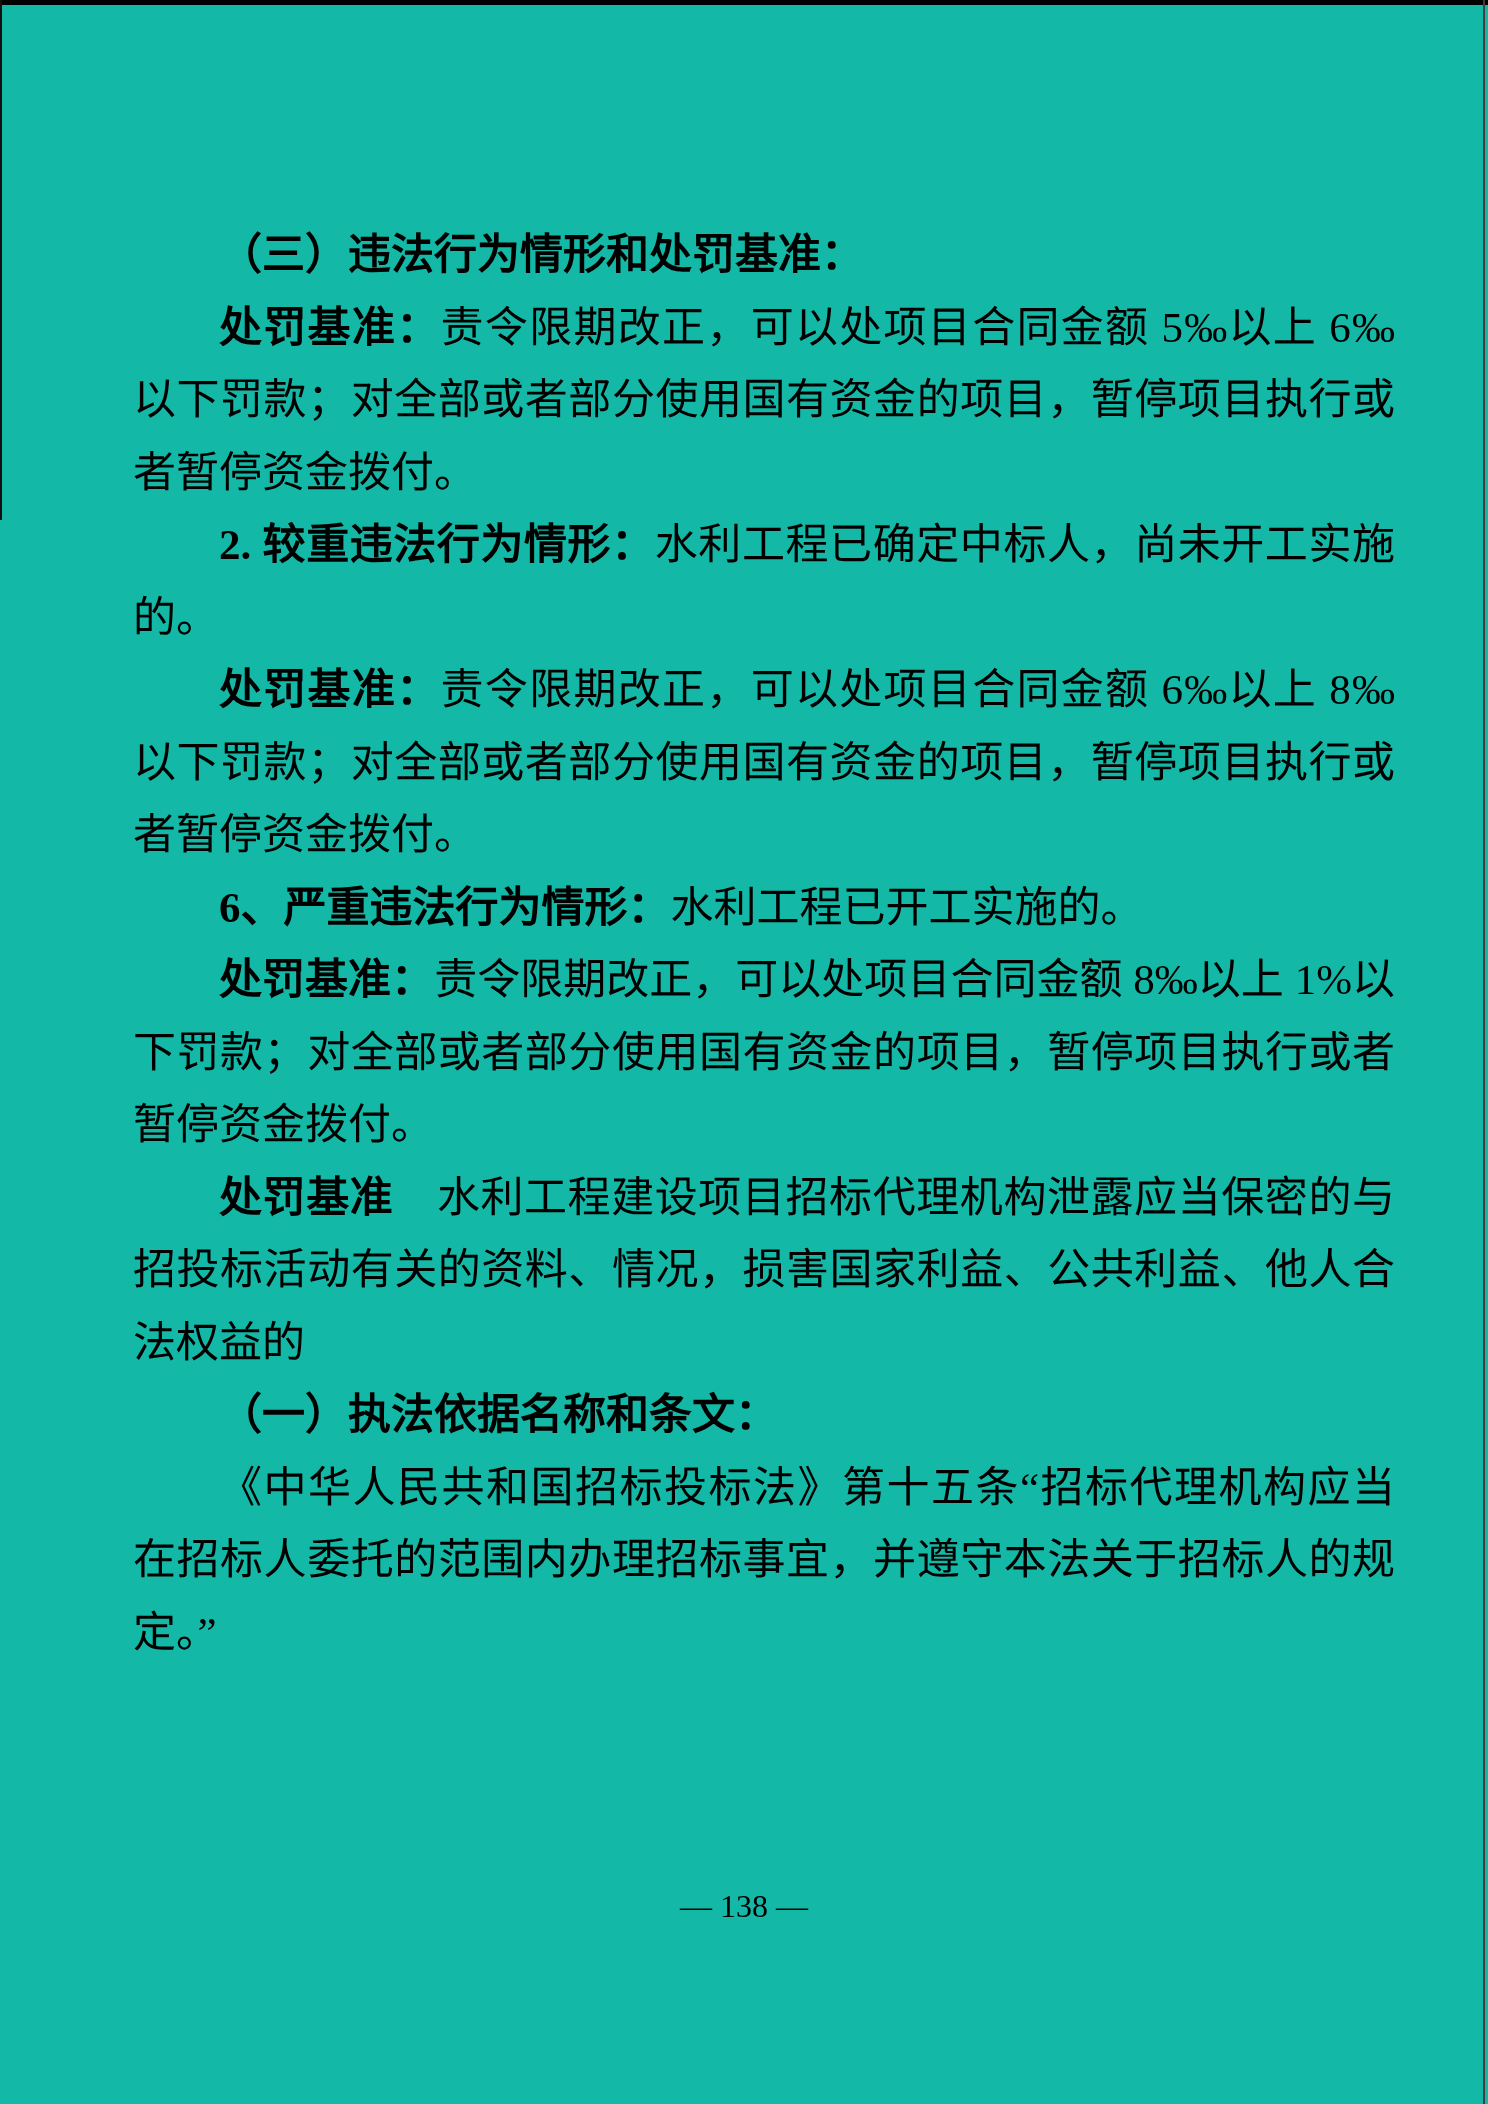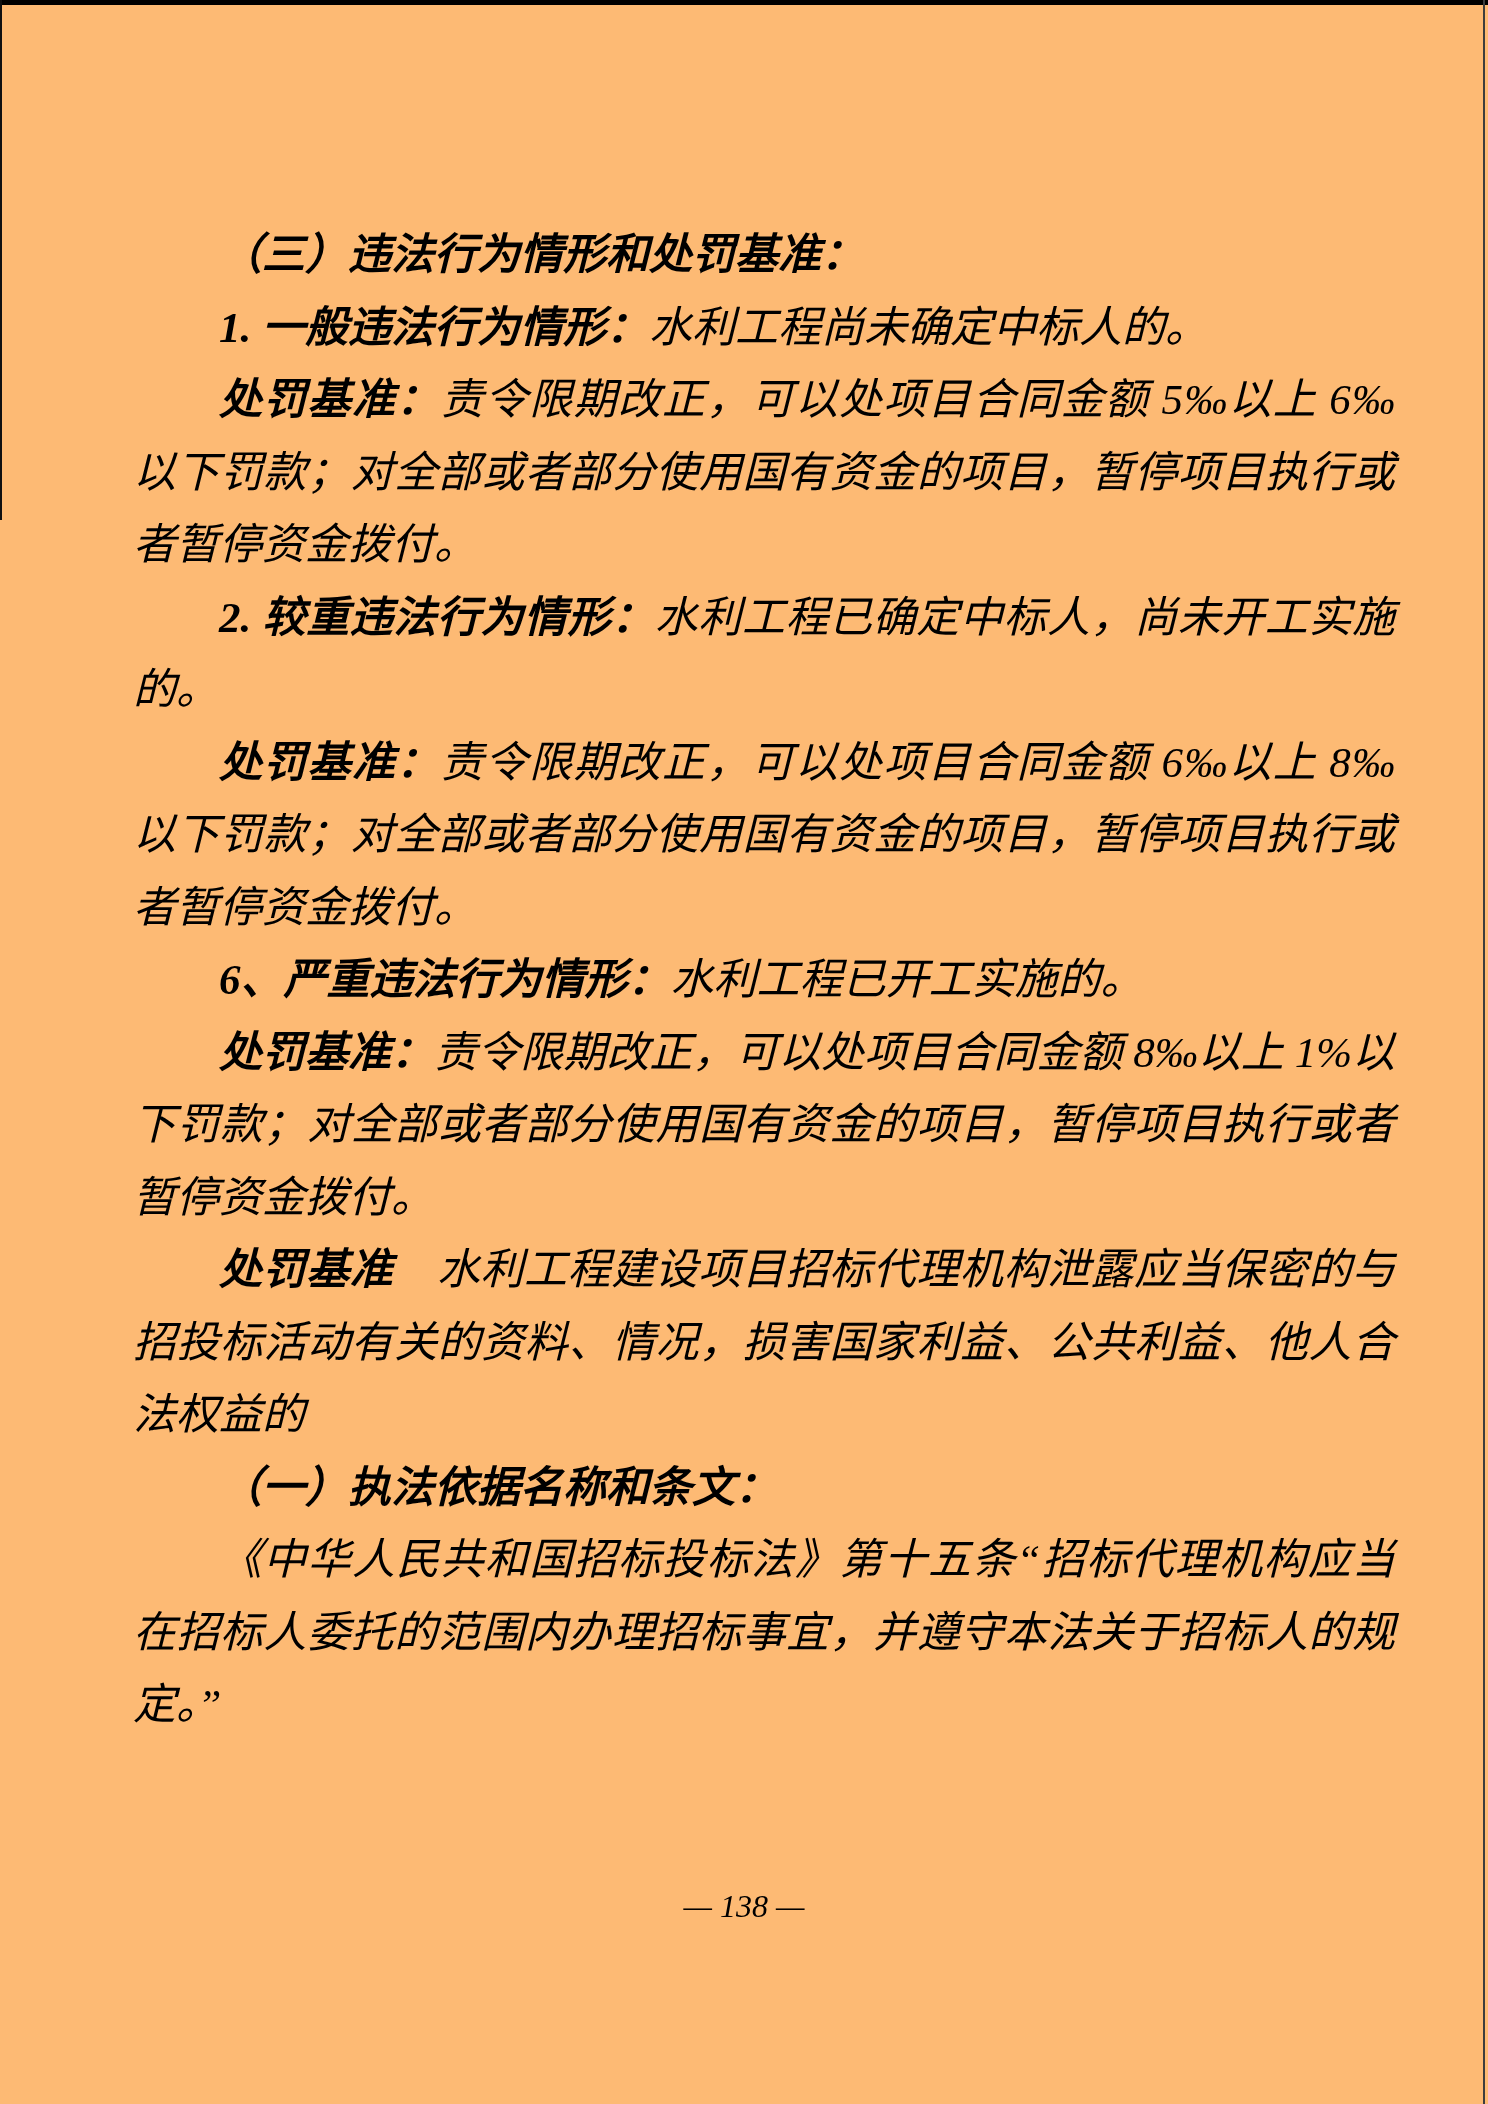--- a/index.html
+++ b/index.html
@@ -4,25 +4,24 @@
 <style>
   html, body {
     margin: 0;
     padding: 0;
     background: #e8e8e8;
   }
   .page {
     position: relative;
     width: 1488px;
     height: 2104px;
-    background: #fdba74;
+    background: #14b8a6;
     overflow: hidden;
     font-family: "Liberation Serif", "DejaVu Serif", serif;
     color: #000000;
-    font-style: italic;
   }
   .scan-bar-top {
     position: absolute;
     left: 0; top: 0;
     width: 1488px; height: 5px;
     background: #000000;
   }
   .scan-line-left {
     position: absolute;
     left: 0; top: 0;
@@ -66,21 +65,20 @@
 </head>
 <body>
 
 <div class="page">
   <div class="scan-bar-top"></div>
   <div class="scan-line-left"></div>
   <div class="scan-line-right"></div>
 
   <main class="body-text">
       <p class="para"><span class="seg bold">（三）违法行为情形和处罚基准：</span></p>
-      <p class="para"><span class="seg bold">1. 一般违法行为情形：</span><span class="seg">水利工程尚未确定中标人的。</span></p>
       <p class="para"><span class="seg bold">处罚基准：</span><span class="seg">责令限期改正，可以处项目合同金额 5‰以上 6‰以下罚款；对全部或者部分使用国有资金的项目，暂停项目执行或者暂停资金拨付。</span></p>
       <p class="para"><span class="seg bold">2. 较重违法行为情形：</span><span class="seg">水利工程已确定中标人，尚未开工实施的。</span></p>
       <p class="para"><span class="seg bold">处罚基准：</span><span class="seg">责令限期改正，可以处项目合同金额 6‰以上 8‰以下罚款；对全部或者部分使用国有资金的项目，暂停项目执行或者暂停资金拨付。</span></p>
       <p class="para"><span class="seg bold">6、严重违法行为情形：</span><span class="seg">水利工程已开工实施的。</span></p>
       <p class="para"><span class="seg bold">处罚基准：</span><span class="seg">责令限期改正，可以处项目合同金额 8‰以上 1%以下罚款；对全部或者部分使用国有资金的项目，暂停项目执行或者暂停资金拨付。</span></p>
       <p class="para"><span class="seg bold">处罚基准</span><span class="seg">　水利工程建设项目招标代理机构泄露应当保密的与招投标活动有关的资料、情况，损害国家利益、公共利益、他人合法权益的</span></p>
       <p class="para"><span class="seg bold">（一）执法依据名称和条文：</span></p>
       <p class="para"><span class="seg">《中华人民共和国招标投标法》第十五条“招标代理机构应当在招标人委托的范围内办理招标事宜，并遵守本法关于招标人的规定。”</span></p>
     </main>
 

